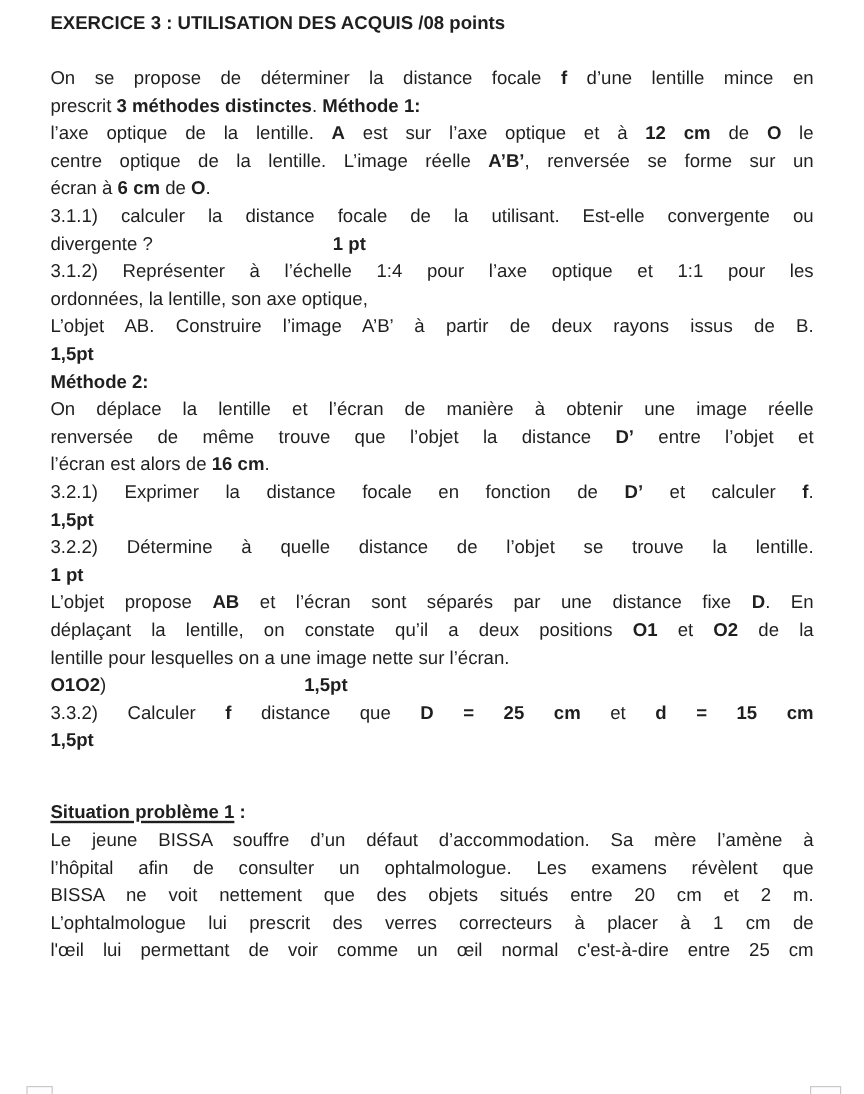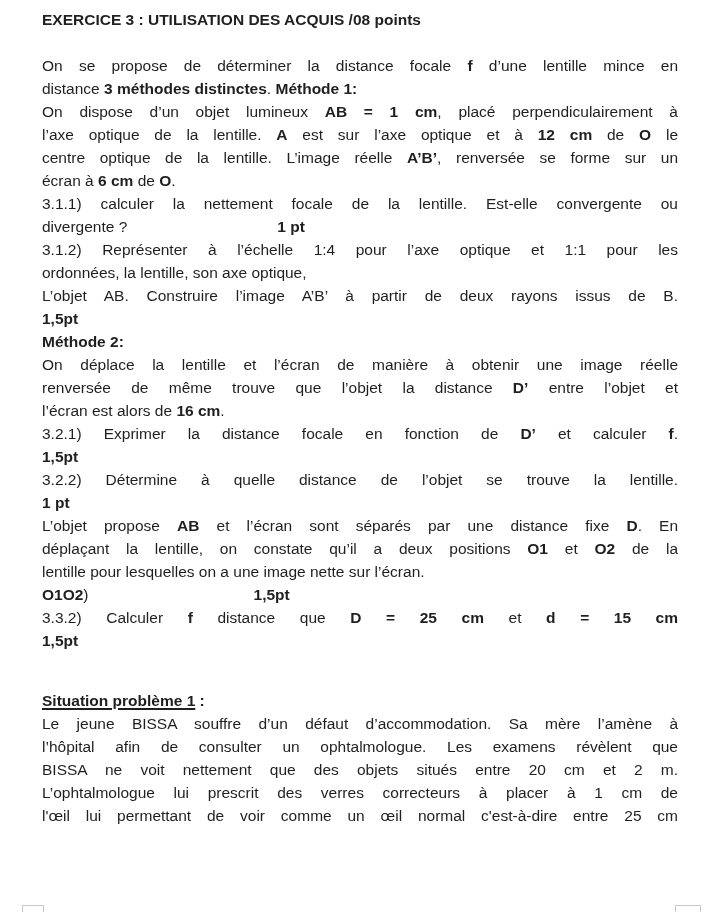--- a/index.html
+++ b/index.html
@@ -30,26 +30,25 @@
   #corner-left { left: 22px; width: 20px; }
   #corner-right { left: 675px; width: 24px; }
 </style>
 </head>
 <body>
 
 <div id="doc">
     <div class="line"><span class="seg b">EXERCICE 3 : UTILISATION DES ACQUIS /08 points</span></div>
     <div class="blank" style="height: 23px;"></div>
     <div class="line j"><span class="seg">On se propose de déterminer la distance focale </span><span class="seg b">f</span><span class="seg"> d’une lentille mince en</span></div>
-    <div class="line"><span class="seg">distance </span><span class="seg b">3 méthodes distinctes</span><span class="seg">. </span><span class="seg b">Méthode 1:</span></div>
-    <div class="line j"><span class="seg">On dispose d’un objet lumineux </span><span class="seg b">AB = 1 cm</span><span class="seg">, placé perpendiculairement à</span></div>
+    <div class="line"><span class="seg">prescrit </span><span class="seg b">3 méthodes distinctes</span><span class="seg">. </span><span class="seg b">Méthode 1:</span></div>
     <div class="line j"><span class="seg">l’axe optique de la lentille. </span><span class="seg b">A</span><span class="seg"> est sur l’axe optique et à </span><span class="seg b">12 cm</span><span class="seg"> de </span><span class="seg b">O</span><span class="seg"> le</span></div>
     <div class="line j"><span class="seg">centre optique de la lentille. L’image réelle </span><span class="seg b">A’B’</span><span class="seg">, renversée se forme sur un</span></div>
     <div class="line"><span class="seg">écran à </span><span class="seg b">6 cm</span><span class="seg"> de </span><span class="seg b">O</span><span class="seg">.</span></div>
-    <div class="line j"><span class="seg">3.1.1) calculer la nettement focale de la lentille. Est-elle convergente ou</span></div>
+    <div class="line j"><span class="seg">3.1.1) calculer la distance focale de la utilisant. Est-elle convergente ou</span></div>
     <div class="line"><span class="seg">divergente ?</span><span class="spacer" style="width: 150px;"></span><span class="seg b">1 pt</span></div>
     <div class="line j"><span class="seg">3.1.2) Représenter à l’échelle 1:4 pour l’axe optique et 1:1 pour les</span></div>
     <div class="line"><span class="seg">ordonnées, la lentille, son axe optique,</span></div>
     <div class="line j"><span class="seg">L’objet AB. Construire l’image A’B’ à partir de deux rayons issus de B.</span></div>
     <div class="line"><span class="seg b">1,5pt</span></div>
     <div class="line"><span class="seg b">Méthode 2:</span></div>
     <div class="line j"><span class="seg">On déplace la lentille et l’écran de manière à obtenir une image réelle</span></div>
     <div class="line j"><span class="seg">renversée de même trouve que l’objet la distance </span><span class="seg b">D’</span><span class="seg"> entre l’objet et</span></div>
     <div class="line"><span class="seg">l’écran est alors de </span><span class="seg b">16 cm</span><span class="seg">.</span></div>
     <div class="line j"><span class="seg">3.2.1) Exprimer la distance focale en fonction de </span><span class="seg b">D’</span><span class="seg"> et calculer </span><span class="seg b">f</span><span class="seg">.</span></div>

